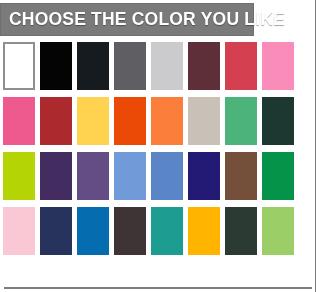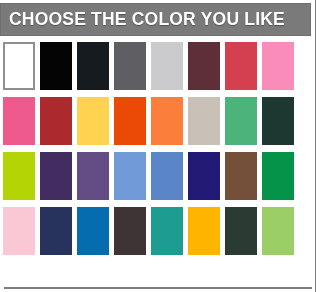--- a/index.html
+++ b/index.html
@@ -33,21 +33,21 @@
     width: 1px;
     height: 292px;
     background: #7d7d7d;
   }
 
   
   #header-bar {
     position: absolute;
     left: 0;
     top: 3px;
-    width: 311px;
+    width: 254px;
     height: 33px;
     background: #7a7a7a;
     box-sizing: border-box;
     border: 1px solid #6f6f6f;
     display: flex;
     align-items: center;
   }
   #header-title {
     color: #ffffff;
     font-size: 17.5px;

